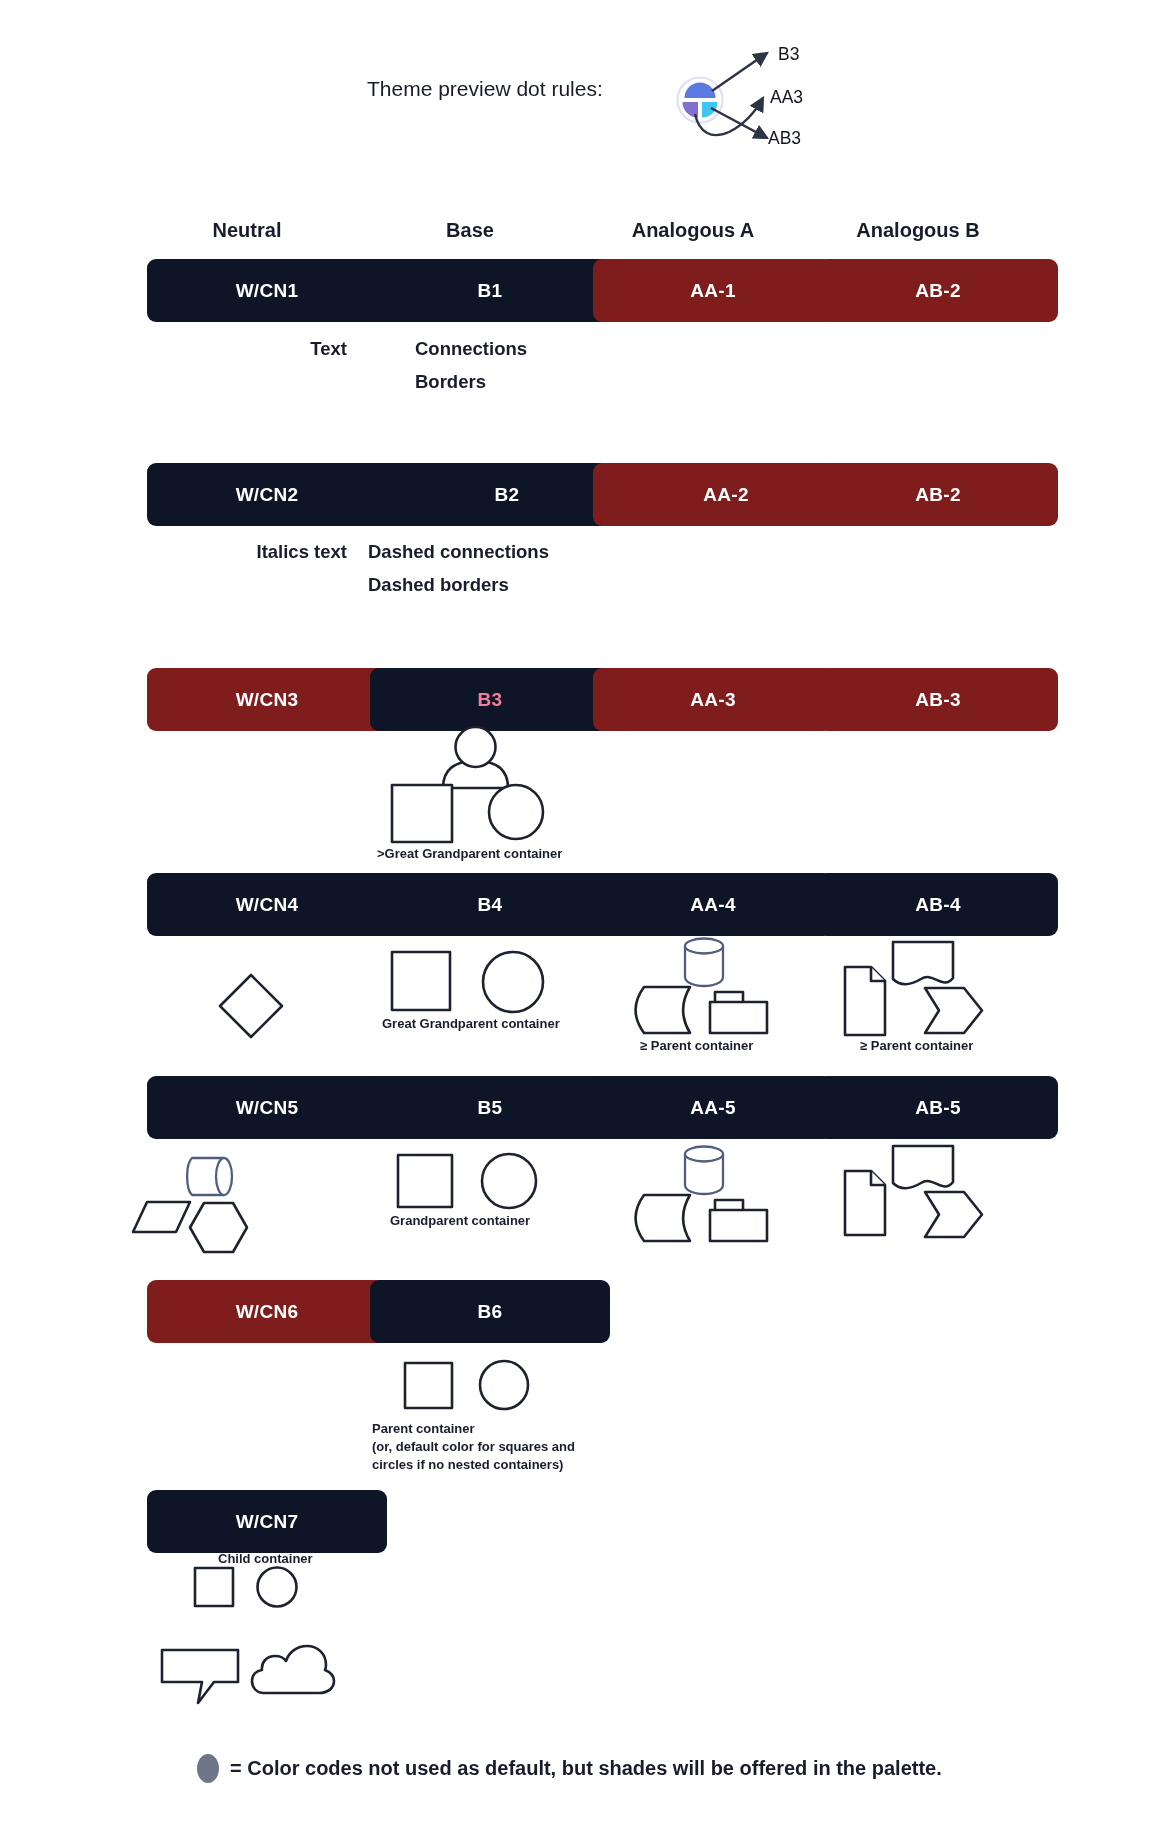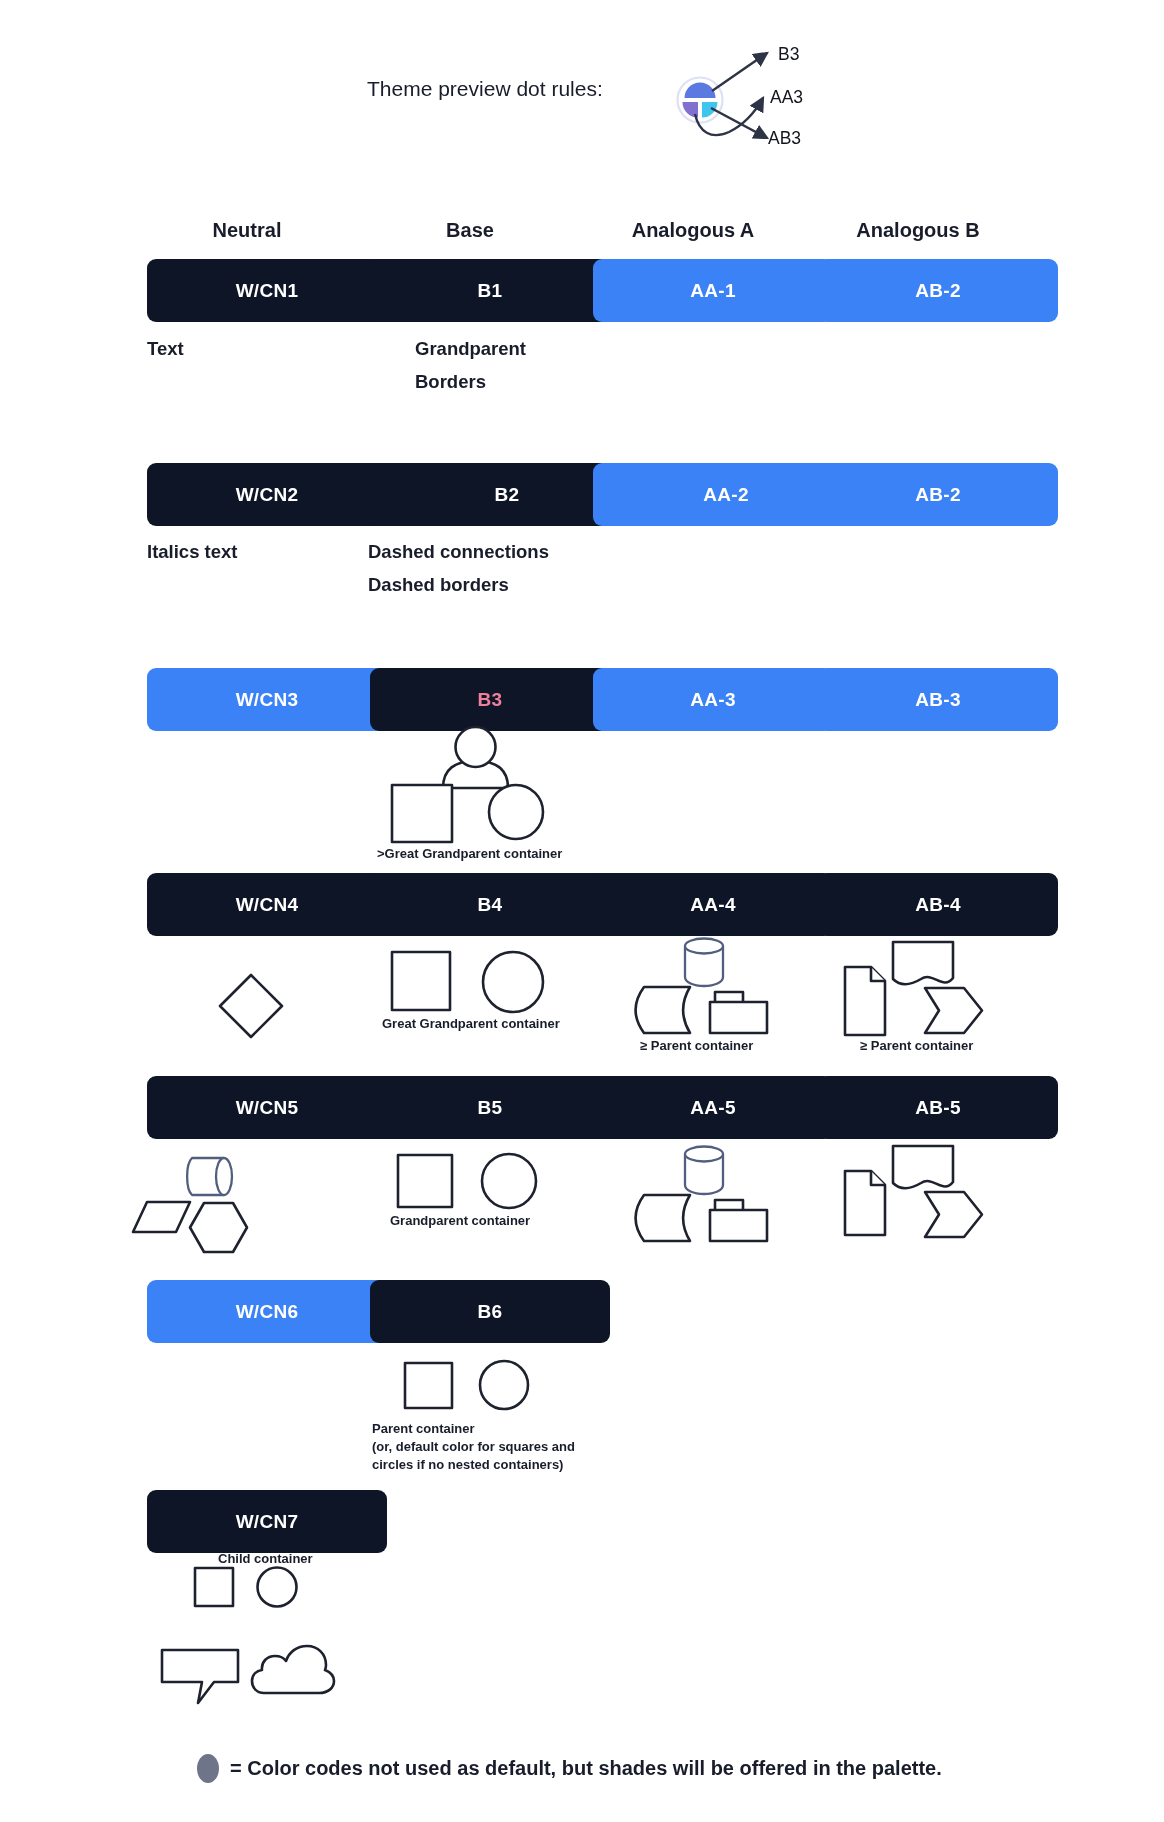--- a/index.html
+++ b/index.html
@@ -6,24 +6,24 @@
   .canvas{
     position:relative;width:1164px;height:1822px;background:#ffffff;overflow:hidden;
     font-family:"Liberation Sans", sans-serif;color:#191d2b;
   }
   .title{position:absolute;font-size:21px;font-weight:500;color:#191d2b;white-space:nowrap;}
   .dlabel{position:absolute;font-size:17.5px;font-weight:400;color:#14161f;white-space:nowrap;}
   .hdr{position:absolute;width:200px;text-align:center;font-size:20px;font-weight:700;color:#191d2b;}
   .sw{position:absolute;width:240px;height:63px;border-radius:9px;display:flex;align-items:center;justify-content:center;
       font-size:19px;font-weight:600;color:#ffffff;letter-spacing:.3px;}
   .sw.dark{background:#0e1526;}
-  .sw.slate{background:#3b82f6;}
+  .sw.slate{background:#7f1d1d;}
   .sw.pinktext{color:#ef7f9a;}
   .cap{position:absolute;font-size:18.5px;font-weight:700;color:#191d2b;line-height:33px;white-space:nowrap;}
-  .cap.ctr{width:200px;text-align:left;}
+  .cap.ctr{width:200px;text-align:right;}
   .scap{position:absolute;font-size:13px;font-weight:700;color:#191d2b;line-height:17.5px;white-space:nowrap;}
   svg.shapes{position:absolute;overflow:visible;}
   .blk{fill:#ffffff;stroke:#1e222f;stroke-width:2.6;stroke-linejoin:round;}
   .cyl{fill:#ffffff;stroke:#525e7e;stroke-width:2.3;stroke-linejoin:round;}
   .arrow{fill:none;stroke:#2e3345;stroke-width:2.4;}
   .legend-dot{position:absolute;width:22px;height:29px;border-radius:50%;background:#6f7589;}
   .legend-text{position:absolute;font-size:20px;font-weight:700;color:#191d2b;white-space:nowrap;}
 </style>
 </head>
 <body>
@@ -53,21 +53,21 @@
   <div class="hdr" style="left:147px;top:219px;">Neutral</div>
   <div class="hdr" style="left:370px;top:219px;">Base</div>
   <div class="hdr" style="left:593px;top:219px;">Analogous A</div>
   <div class="hdr" style="left:818px;top:219px;">Analogous B</div>
 
   <div class="sw dark" style="left:147px;top:259px;">W/CN1</div>
   <div class="sw dark" style="left:370px;top:259px;">B1</div>
   <div class="sw slate" style="left:593px;top:259px;">AA-1</div>
   <div class="sw slate" style="left:818px;top:259px;">AB-2</div>
   <div class="cap ctr" style="left:147px;top:332px;">Text</div>
-  <div class="cap" style="left:415px;top:332px;">Grandparent</div>
+  <div class="cap" style="left:415px;top:332px;">Connections</div>
   <div class="cap" style="left:415px;top:365px;">Borders</div>
 
   <div class="sw dark" style="left:147px;top:463px;">W/CN2</div>
   <div class="sw dark" style="left:370px;top:463px;padding-left:17px;">B2</div>
   <div class="sw slate" style="left:593px;top:463px;padding-left:13px;">AA-2</div>
   <div class="sw slate" style="left:818px;top:463px;">AB-2</div>
   <div class="cap ctr" style="left:147px;top:535px;">Italics text</div>
   <div class="cap" style="left:368px;top:535px;">Dashed connections</div>
   <div class="cap" style="left:368px;top:568px;">Dashed borders</div>
 

